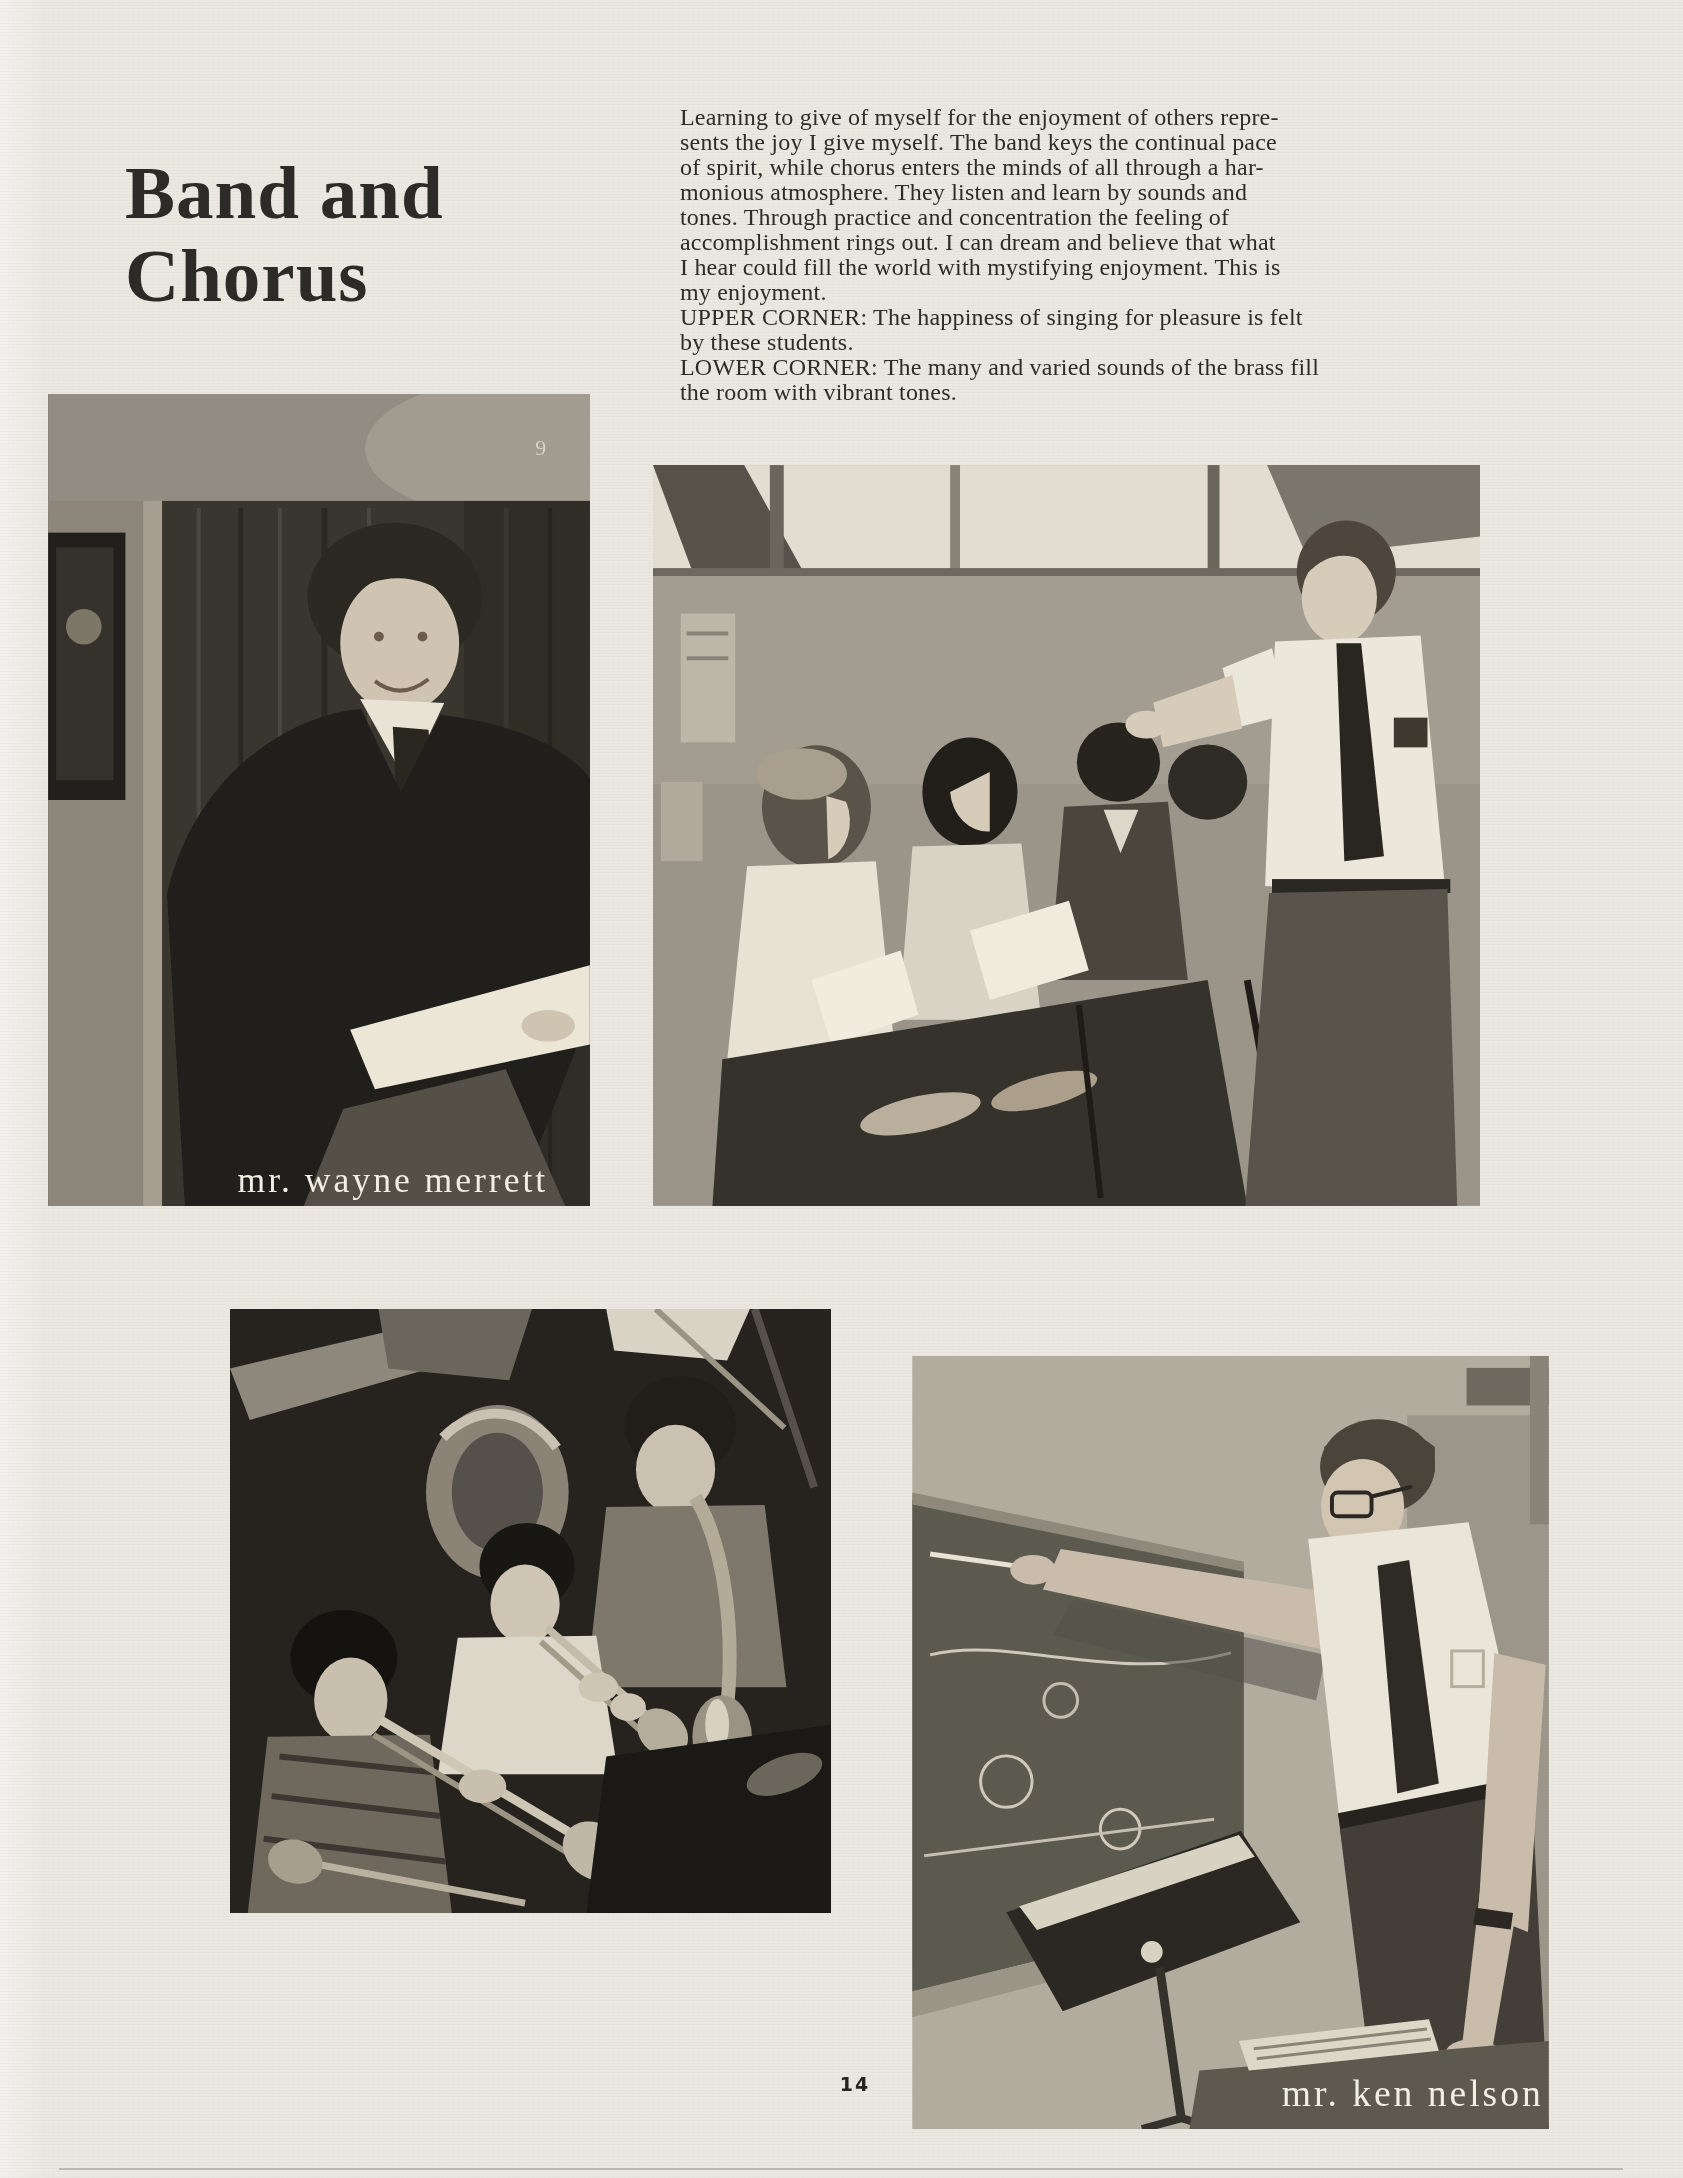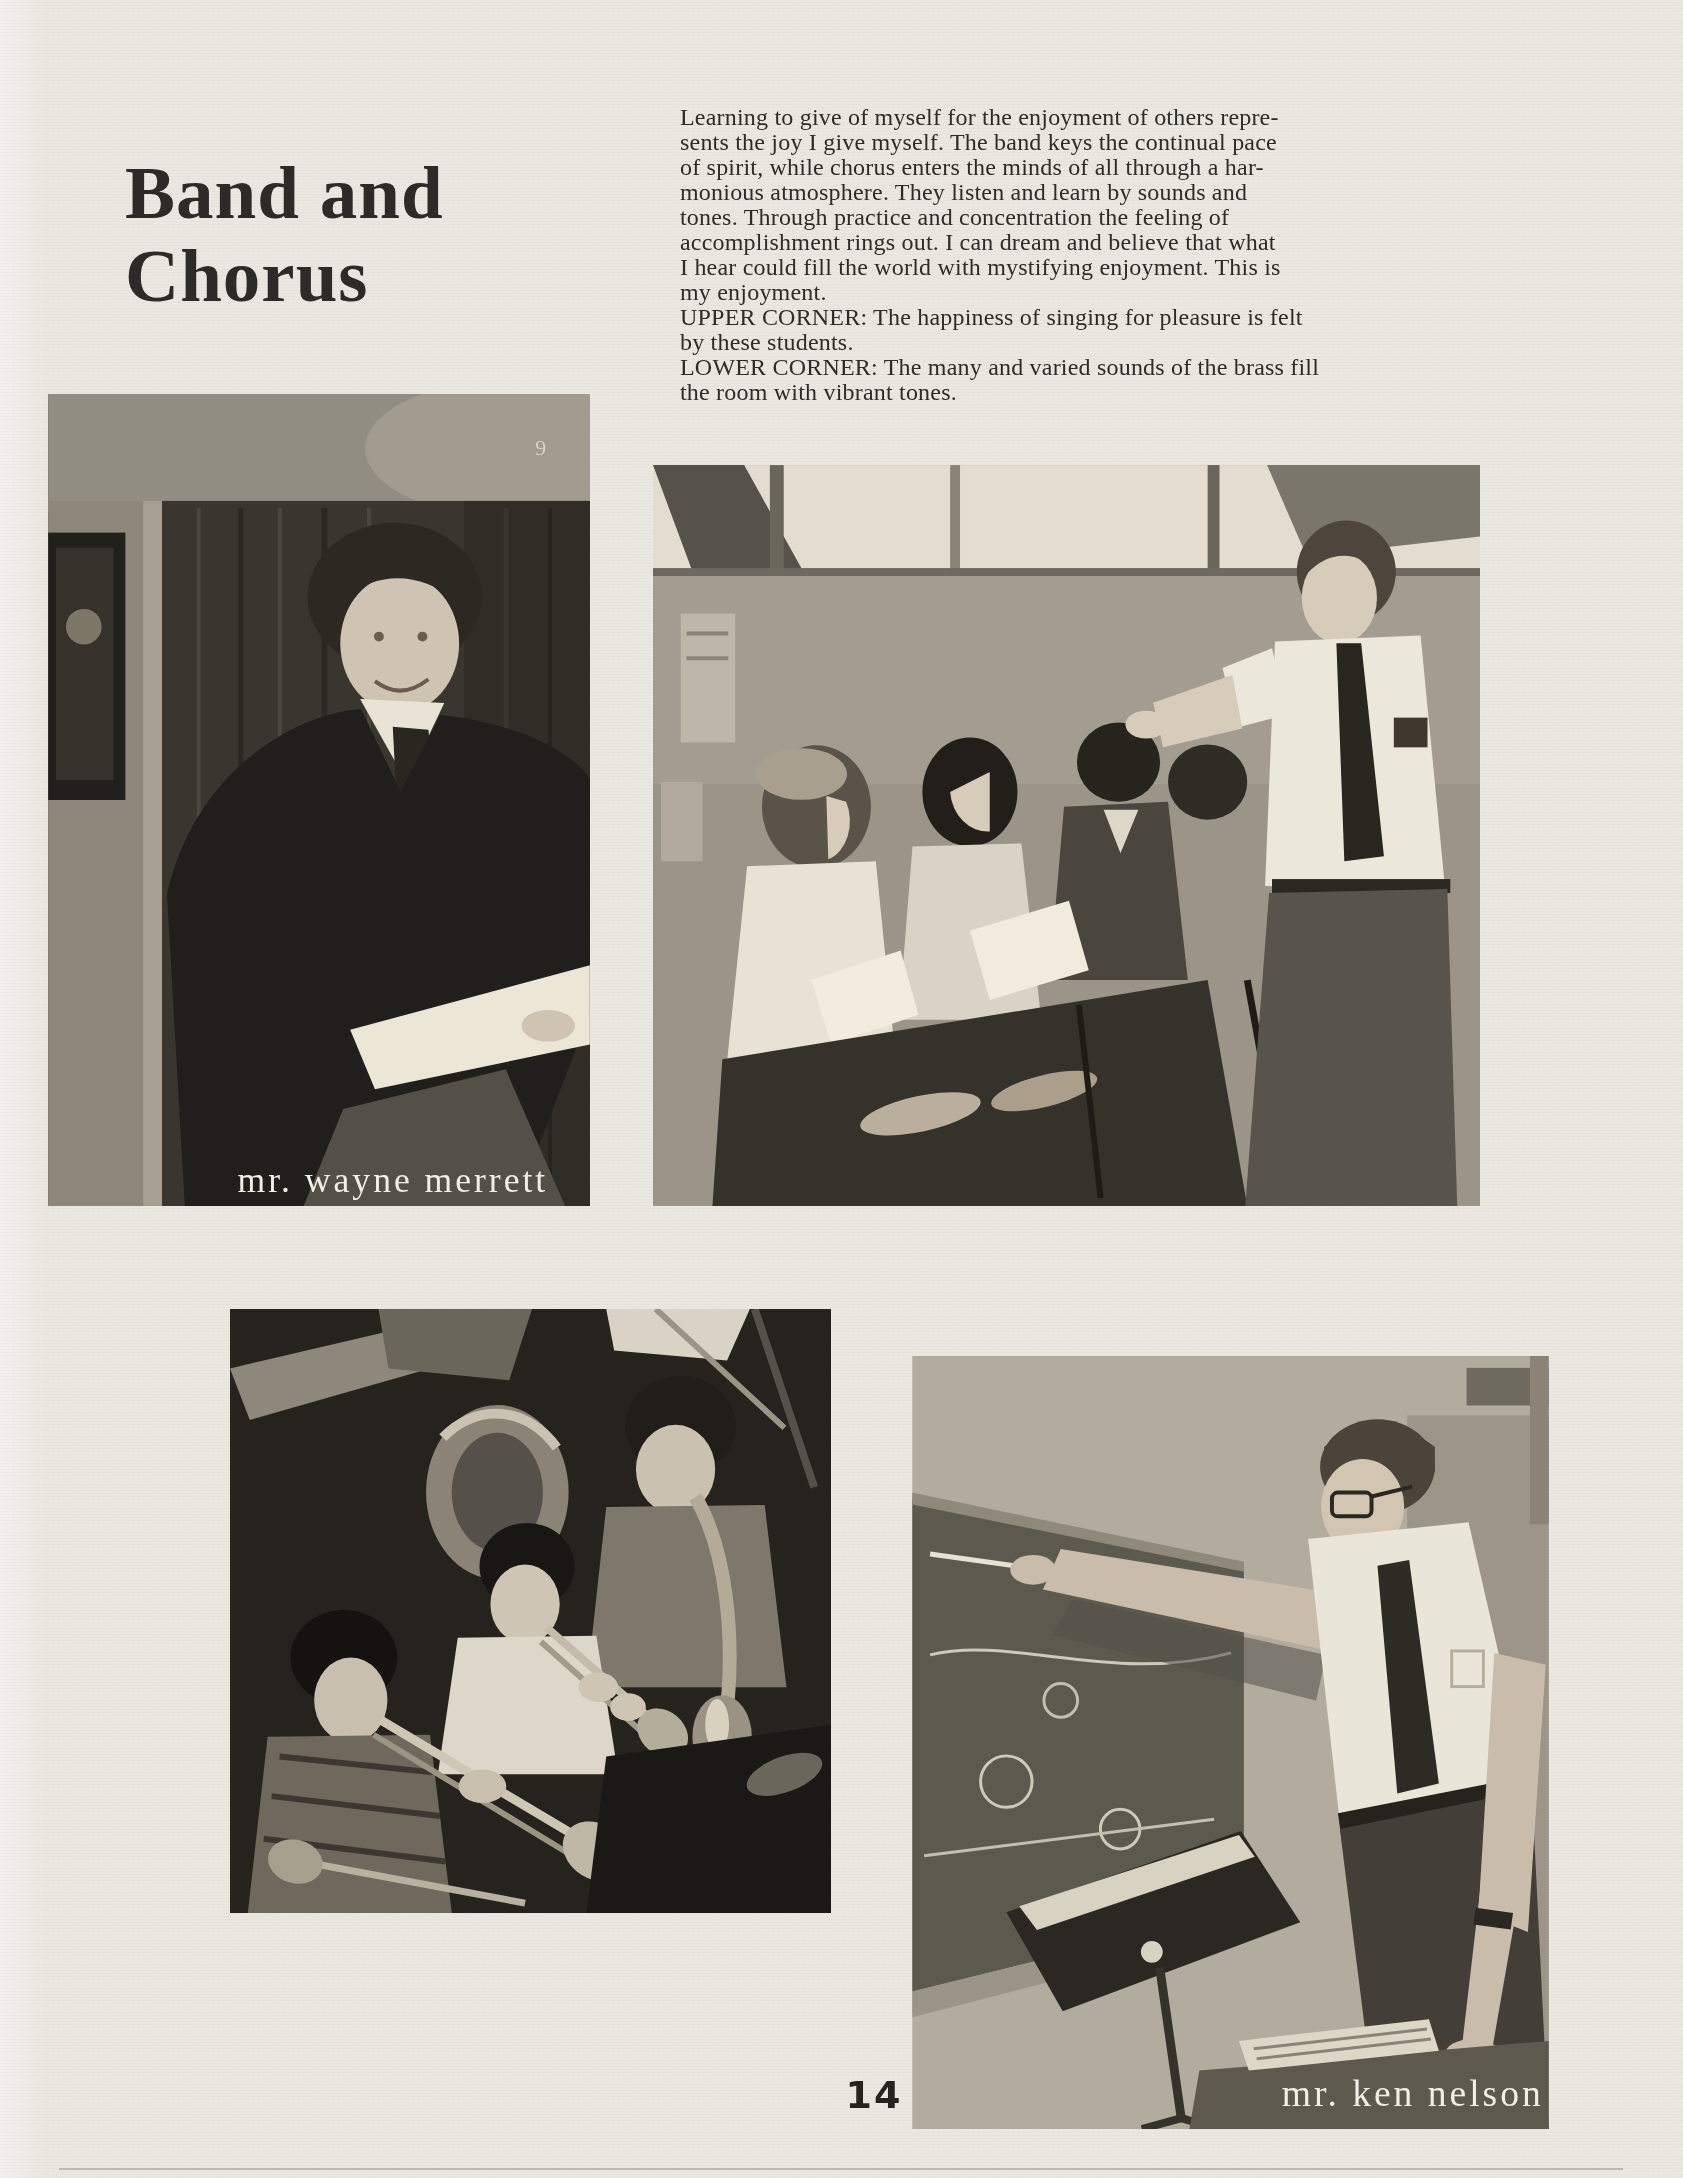--- a/index.html
+++ b/index.html
@@ -22,23 +22,23 @@
     white-space:pre-line;letter-spacing:1px;margin-top:24px;
   }
   .intro-text{
     position:absolute;left:680px;top:81px;width:822px;
     font-size:24px;line-height:25px;color:#2e2c28;
     white-space:pre-line;letter-spacing:0.2px;
   }
   .photo{position:absolute;margin:0;padding:0;line-height:0;}
   .photo svg{display:block;}
   .page-number{
-    position:absolute;left:795px;top:2073px;width:158px;
+    position:absolute;left:776px;top:2073px;width:158px;
     text-align:center;font-family:"DejaVu Sans","Liberation Sans",sans-serif;
-    font-size:38px;font-weight:600;color:#26241f;letter-spacing:2px;
+    font-size:19px;font-weight:600;color:#26241f;letter-spacing:2px;
   }
   .bottom-rule{
     position:absolute;left:59px;top:2168px;width:1564px;height:2px;
     background:#bdb9b0;
   }
   .svg-caption{
     font-family:"Liberation Serif","DejaVu Serif",serif;
     fill:#f1eee6;letter-spacing:3px;
   }
 </style>

